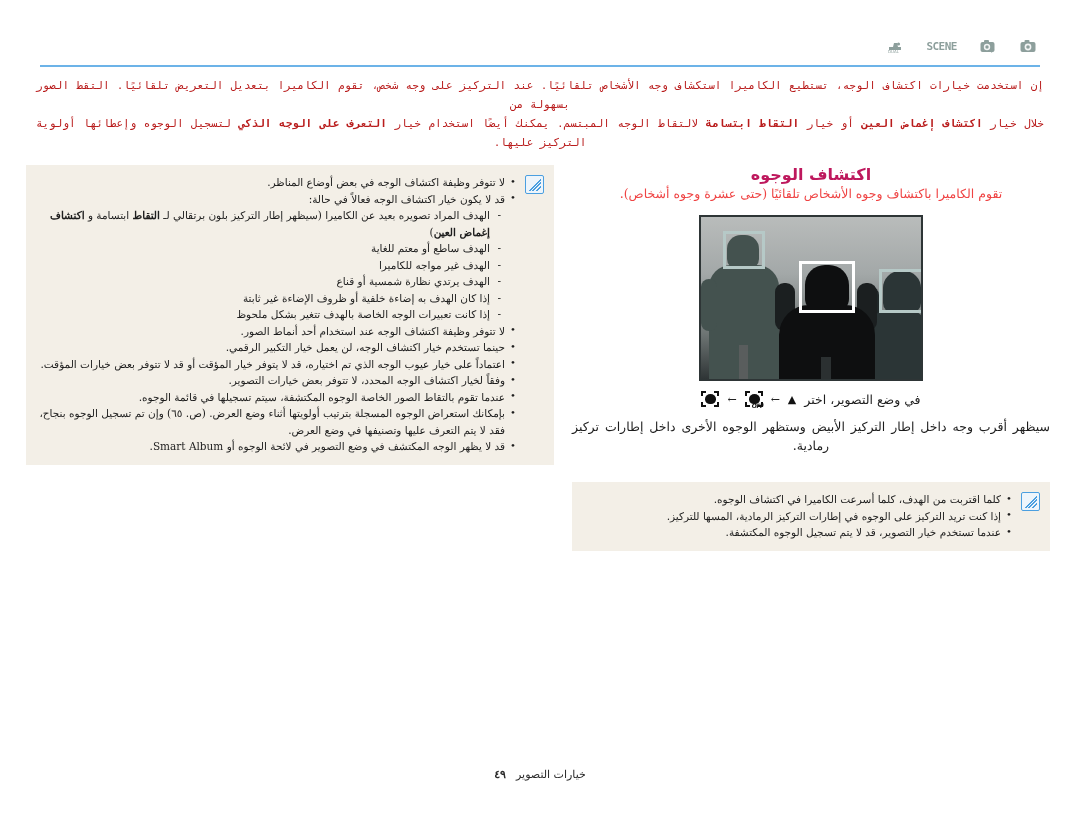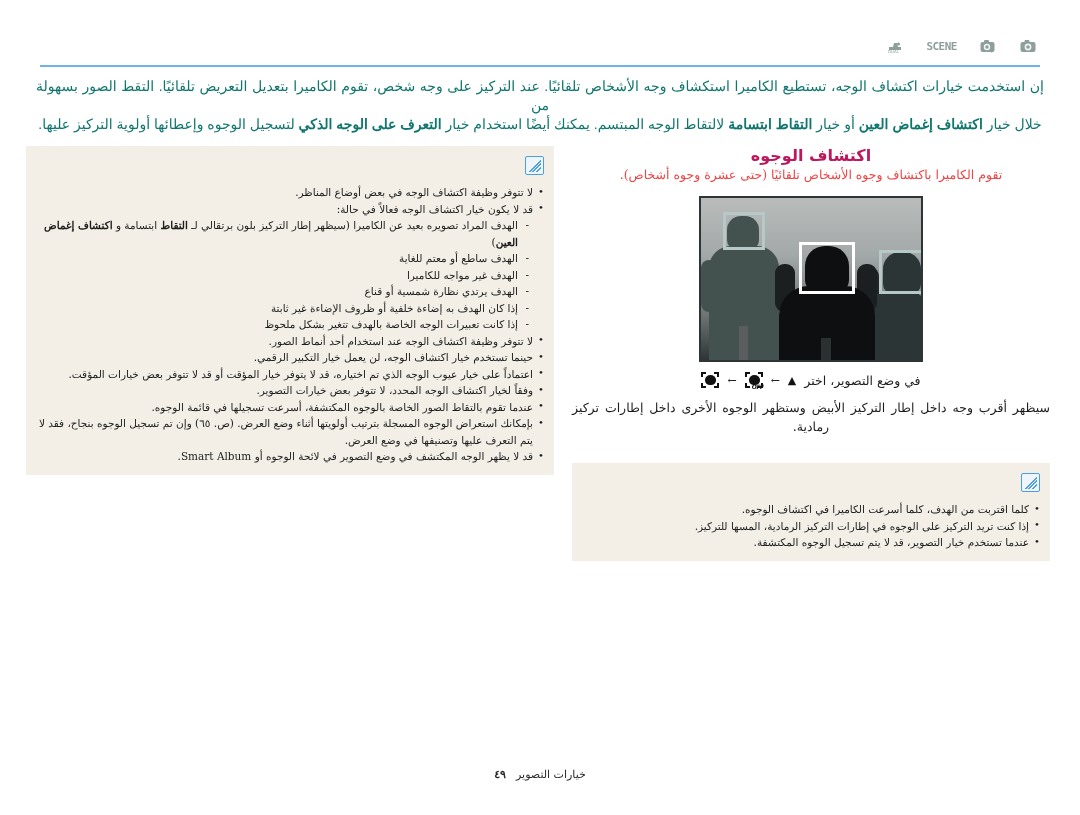--- a/index.html
+++ b/index.html
@@ -62,24 +62,24 @@
   .hr-title {
     margin: 8px 40px 0 40px;
     height: 2px;
     background: #3b9ae0;
     opacity: .75;
   }
 
   
   .intro {
     margin: 10px 36px 0 36px;
-    font-family: Liberation Sans, sans-serif;
-    font-size: 14px;
+    font-family: Liberation Mono, monospace;
+    font-size: 11px;
     line-height: 19px;
-    color: #0f766e;
+    color: #b91c1c;
     text-align: justify;
     text-align-last: center;
   }
   .intro b { font-weight: bold; }
 
   
   .body-cols {
     display: flex;
     flex-direction: row;
     margin-top: 12px;
@@ -193,21 +193,21 @@
     text-align: justify;
     text-align-last: center;
     margin-bottom: 27px;
   }
 
   
   .note {
     background: #f3efe7;
     padding: 9px 10px 10px 12px;
     display: flex;
-    flex-direction: column;
+    flex-direction: row;
     gap: 9px;
     align-items: flex-start;
   }
   .note-icon {
     flex: 0 0 auto;
     width: 19px; height: 19px;
     border: 1.5px solid #4b9fe0;
     border-radius: 2px;
     position: relative;
     background: #eef5fb;
@@ -386,21 +386,21 @@
           </div>
           <div class="note-sub">الهدف ساطع أو معتم للغاية</div>
           <div class="note-sub">الهدف غير مواجه للكاميرا</div>
           <div class="note-sub">الهدف يرتدي نظارة شمسية أو قناع</div>
           <div class="note-sub">إذا كان الهدف به إضاءة خلفية أو ظروف الإضاءة غير ثابتة</div>
           <div class="note-sub">إذا كانت تعبيرات الوجه الخاصة بالهدف تتغير بشكل ملحوظ</div>
           <div class="note-li">لا تتوفر وظيفة اكتشاف الوجه عند استخدام أحد أنماط الصور.</div>
           <div class="note-li">حينما تستخدم خيار اكتشاف الوجه، لن يعمل خيار التكبير الرقمي.</div>
           <div class="note-li">اعتماداً على خيار عيوب الوجه الذي تم اختياره، قد لا يتوفر خيار المؤقت أو قد لا تتوفر بعض خيارات المؤقت.</div>
           <div class="note-li">وفقاً لخيار اكتشاف الوجه المحدد، لا تتوفر بعض خيارات التصوير.</div>
-          <div class="note-li">عندما تقوم بالتقاط الصور الخاصة بالوجوه المكتشفة، أسرعت تسجيلها في قائمة الوجوه.</div>
+          <div class="note-li">عندما تقوم بالتقاط الصور الخاصة الوجوه المكتشفة، سيتم تسجيلها في قائمة الوجوه.</div>
           <div class="note-li">بإمكانك استعراض الوجوه المسجلة بترتيب أولويتها أثناء وضع العرض. (ص. ٦٥) وإن تم تسجيل الوجوه بنجاح، فقد لا يتم التعرف عليها وتصنيفها في وضع العرض.</div>
           <div class="note-li">قد لا يظهر الوجه المكتشف في وضع التصوير في لائحة الوجوه أو Smart Album.</div>
         </div>
       </div>
     </div>
 
   </div>
 
   <div class="footer">
     <span>خيارات التصوير</span>

